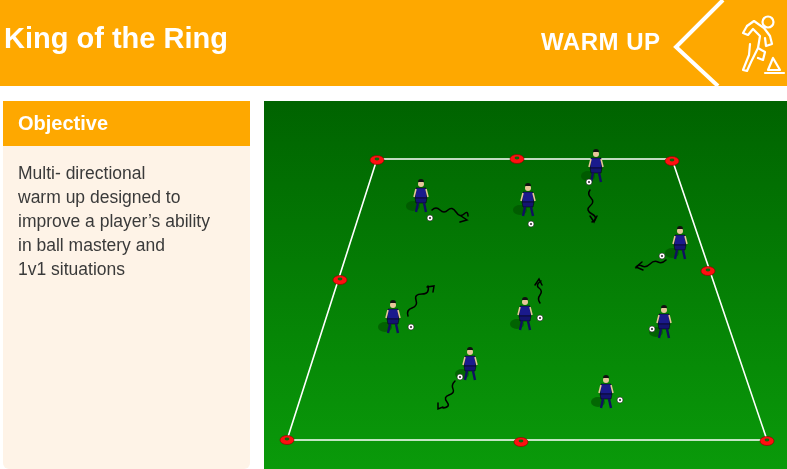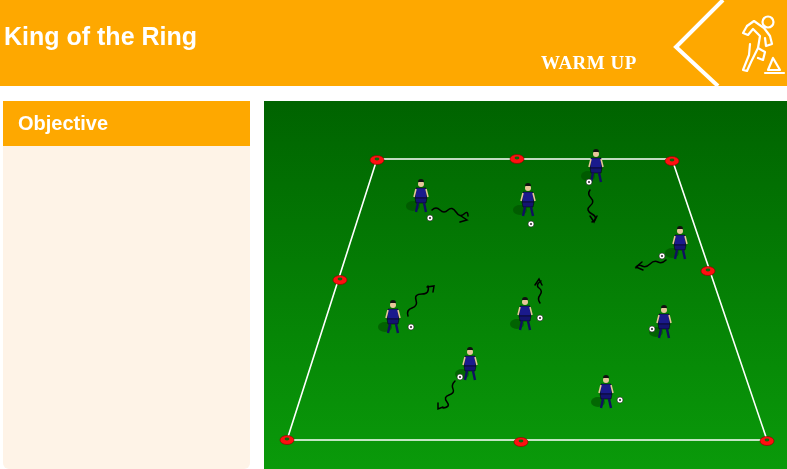--- a/index.html
+++ b/index.html
@@ -1,19 +1,19 @@
 <!DOCTYPE html>
 <html><head>
 <meta charset="utf-8">
 <style>
   html,body{margin:0;padding:0;}
   body{width:787px;height:469px;overflow:hidden;background:#ffffff;position:relative;font-family:"Liberation Sans",sans-serif;}
   .header{position:absolute;left:0;top:0;width:787px;height:86px;background:#fea800;}
-  .title{position:absolute;left:4px;top:22px;font-size:25px;font-weight:bold;color:#ffffff;letter-spacing:0px;white-space:nowrap;}
-  .section{position:absolute;left:541px;top:52px;font-size:19px;font-weight:bold;color:#ffffff;letter-spacing:0.5px;font-family:Liberation Serif, serif;}
+  .title{position:absolute;left:4px;top:22px;font-size:29px;font-weight:bold;color:#ffffff;letter-spacing:0px;white-space:nowrap;}
+  .section{position:absolute;left:541px;top:28px;font-size:24px;font-weight:bold;color:#ffffff;letter-spacing:0.5px;}
   .chevron{position:absolute;left:668px;top:0;width:119px;height:86px;}
   .panel{position:absolute;left:3px;top:101px;width:247px;height:368px;background:#fef3e7;border-radius:6px;}
   .panel-head{position:absolute;left:0;top:0;width:247px;height:45px;background:#fea800;}
   .panel-title{position:absolute;left:15px;top:11px;font-size:20px;font-weight:bold;color:#ffffff;}
   .panel-body{position:absolute;left:15px;top:60px;width:228px;font-size:17.5px;line-height:24px;color:#3a3a3a;}
   .panel-body span{display:block;white-space:nowrap;}
   .pitch{position:absolute;left:264px;top:101px;width:523px;height:368px;background:linear-gradient(to bottom,#006300 0%,#047c04 45%,#0a9a0a 100%);}
 </style>
 </head>
 <body>
@@ -30,20 +30,27 @@
       <path d="M90,48 L97,52 L95,60 L90,58"></path>
       <path d="M105,58 L100,70 L112,70 Z"></path>
       <line x1="97" y1="73" x2="116" y2="73"></line>
     </g>
   </svg>
 </div>
 
 <div class="panel">
   <div class="panel-head">
     <div class="panel-title">Objective</div>
+  </div>
+  <div class="panel-body">
+    <span>Multi- directional</span>
+    <span>warm up designed to</span>
+    <span>improve a player’s ability</span>
+    <span>in ball mastery and</span>
+    <span>1v1 situations</span>
   </div>
 </div>
 
 <div class="pitch">
   <svg width="523" height="368" viewBox="264 101 523 368">
     <defs>
       <g id="cone">
         <ellipse cx="0" cy="0" rx="7" ry="4.5" fill="#ff1010" stroke="#8a0000" stroke-width="0.6"></ellipse>
         <ellipse cx="0" cy="-1" rx="2.4" ry="1.4" fill="#0a6a0a"></ellipse>
       </g>

